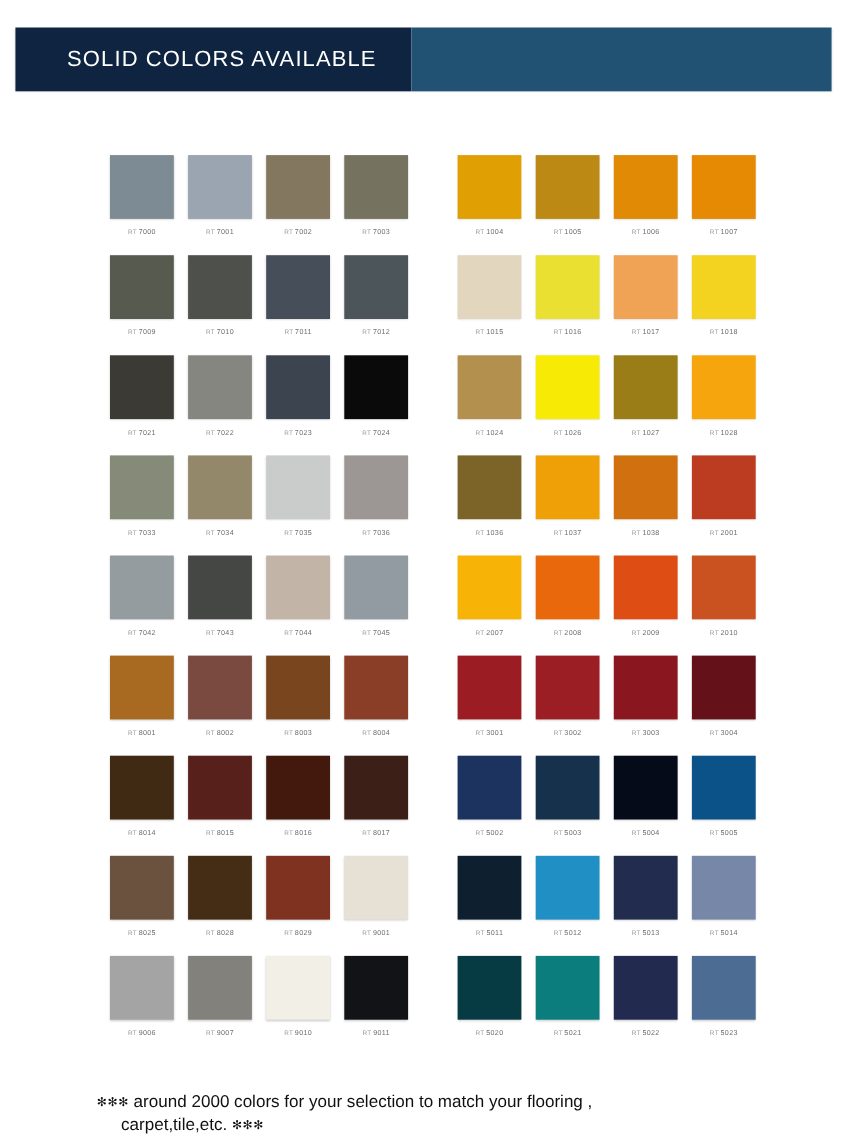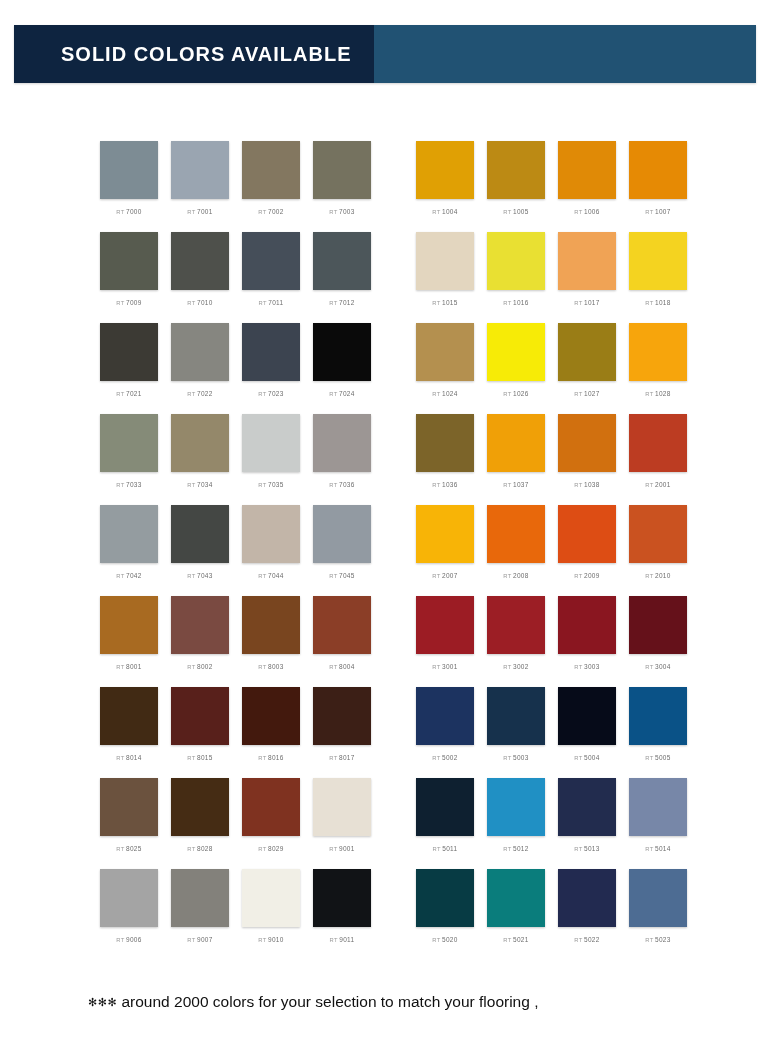--- a/index.html
+++ b/index.html
@@ -33,21 +33,21 @@
     background: #0e2440;
   }
   #header-right {
     flex: 1 1 auto;
     background: #215273;
   }
   #header-title {
     color: #ffffff;
     font-size: 20px;
     letter-spacing: 1.0px;
-    font-weight: 700;
+    font-weight: 400;
     padding-left: 47px;
     white-space: nowrap;
     font-family: "Liberation Sans", sans-serif;
   }
 
   
   #palette {
     position: absolute;
     left: 0;
     top: 141px;
@@ -413,13 +413,17 @@
         <div class="swatch-label"><span class="pfx">RT</span><span>5023</span></div>
       </div>
     </div>
 </div>
 
 <div id="footer-note">
   <div>
     <span class="stars">✻✻✻</span>
     <span>around 2000 colors for your selection to match your flooring ,</span>
   </div>
+  <div id="footer-line-2">
+    <span>carpet,tile,etc.</span>
+    <span class="stars">✻✻✻</span>
+  </div>
 </div>
 
 </body></html>

